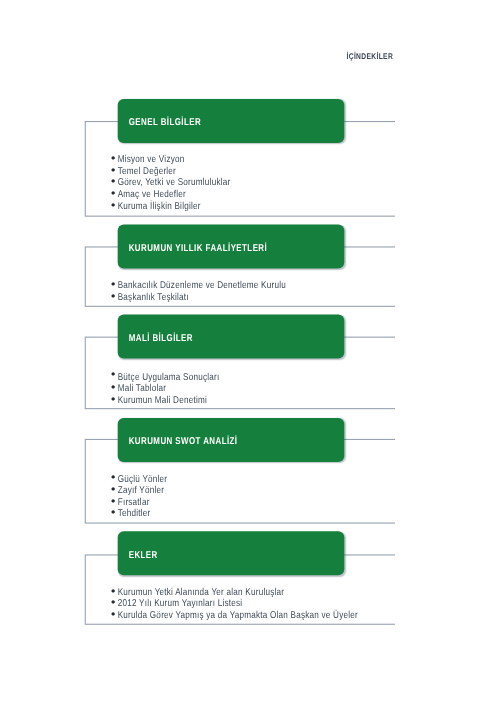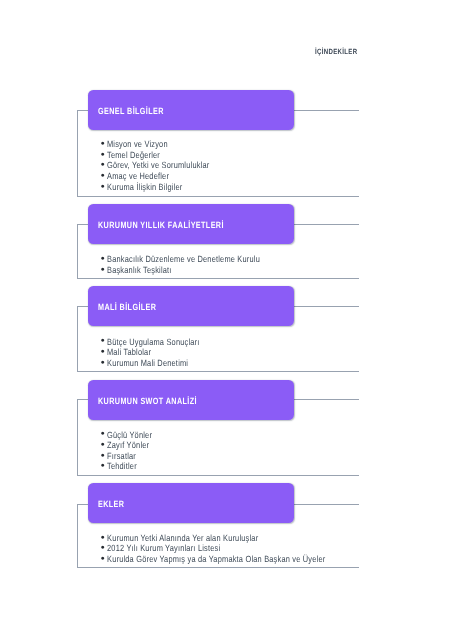--- a/index.html
+++ b/index.html
@@ -8,21 +8,21 @@
 
   .sq{display:inline-block;transform-origin:left top;}
 
   .toc-head{position:absolute;left:315px;top:46.5px;font-size:7.6px;font-weight:bold;letter-spacing:0.4px;color:#3a4553;white-space:nowrap;}
   .toc-head .sq{transform:scaleX(0.80);}
 
   .logo{position:absolute;left:366px;top:46px;width:17px;height:16.4px;}
 
   .section{position:static;}
   .frame{position:absolute;left:76.5px;width:295px;border:1px solid #98a2b0;box-sizing:border-box;background:#fff;}
-  .pill{position:absolute;left:88px;width:206px;height:40px;background:#8b5cf6;border-radius:5.5px;
+  .pill{position:absolute;left:107px;width:206px;height:40px;background:#15803d;border-radius:5.5px;
         box-shadow:0.8px 0.9px 1.2px rgba(35,52,72,.30);}
   .pill-label{position:absolute;left:10.2px;top:16.1px;color:#ffffff;font-weight:bold;font-size:9px;letter-spacing:0.5px;white-space:nowrap;}
   .pill-label .sq{transform:scaleX(0.80);}
   .items{position:absolute;left:101.7px;color:#3e4a57;font-size:9px;letter-spacing:0.25px;white-space:nowrap;}
   .items .row{position:relative;height:10.55px;}
   .items .bul{position:absolute;left:-0.9px;top:-1.05px;color:#262b31;font-size:11.2px;}
   .items .txt{position:absolute;left:5.1px;top:0;transform:scaleX(0.822);transform-origin:left top;}
   .pageno{position:absolute;left:375.7px;top:568.8px;font-size:9.5px;color:#20262c;font-family:"Liberation Sans",sans-serif;line-height:9px;}
 </style>
 </head>

